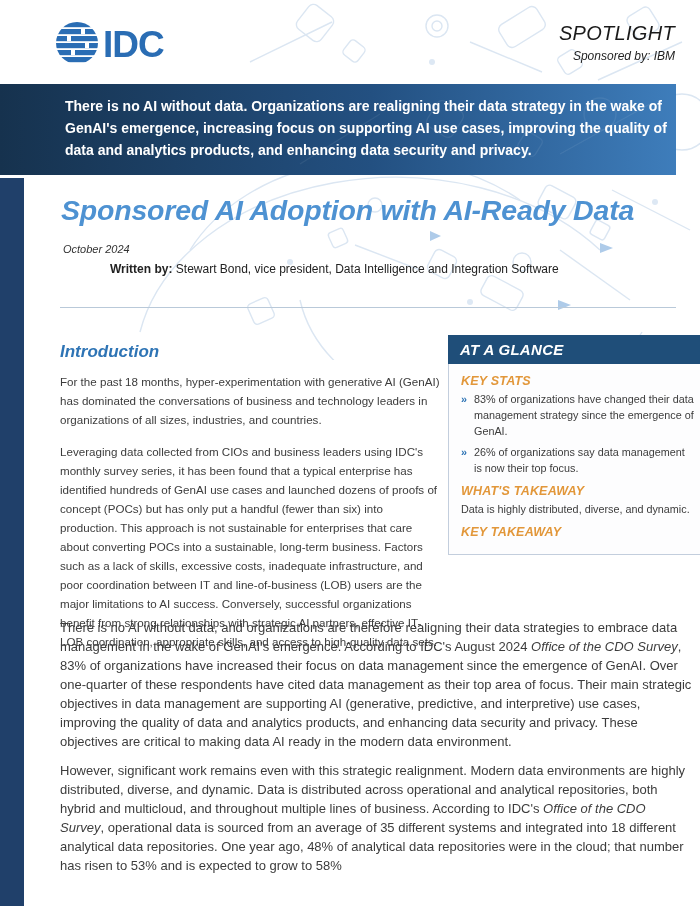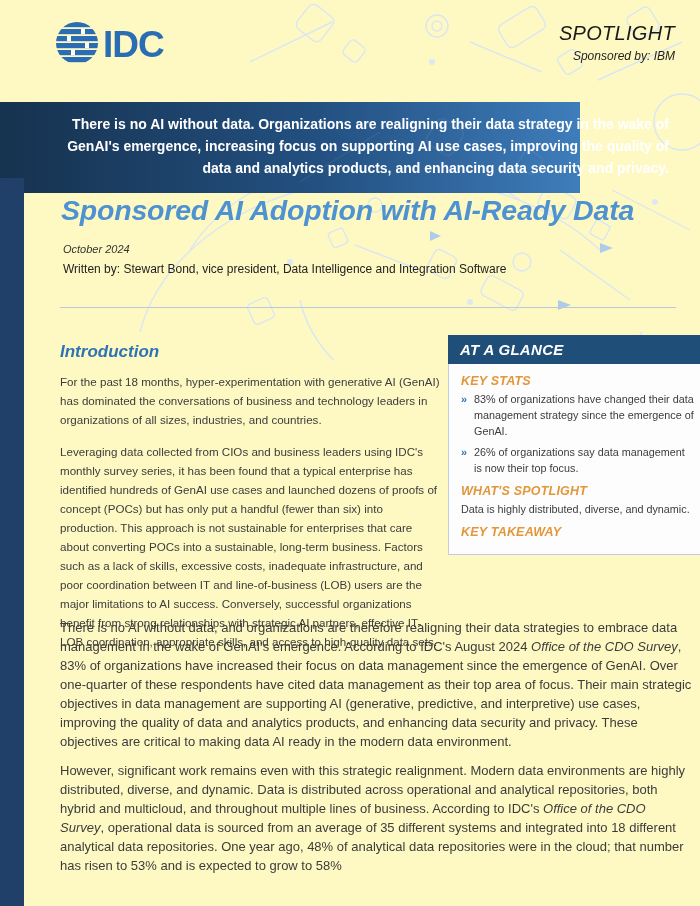--- a/index.html
+++ b/index.html
@@ -1,46 +1,45 @@
 <!DOCTYPE html>
 <html><head>
 <meta charset="utf-8">
 <style>
   html,body{margin:0;padding:0;background:#e8e8e8;}
   .page{
     position:relative;width:700px;height:906px;margin:0 auto;
-    background:#fef9c3;overflow:hidden;
+    background:#ffffff;overflow:hidden;
     font-family:"Liberation Sans",sans-serif;color:#3d3d3d;
   }
   .pattern-svg{position:absolute;top:0;left:0;z-index:0;}
   
   .logo{position:absolute;top:20px;left:55px;z-index:2;}
   .spotlight-block{position:absolute;top:22px;right:25px;text-align:right;z-index:2;}
   .spotlight{font-size:20px;font-weight:normal;font-style:italic;color:#1a1a1a;letter-spacing:.3px;}
   .sponsored{font-size:12px;font-style:italic;color:#1f1f1f;margin-top:4px;}
   
   .banner{
-    position:absolute;top:102px;left:0;width:580px;height:91px;z-index:1;
+    position:absolute;top:84px;left:0;width:676px;height:91px;z-index:1;
     background:linear-gradient(90deg,#16324e 0%,#235081 55%,#3e7dbb 100%);
-    text-align:right;
   }
   .banner-overlay{position:absolute;top:0;left:0;}
   .banner-text{
     position:absolute;top:11px;left:65px;width:604px;
     color:#ffffff;font-weight:bold;font-size:14px;line-height:22px;z-index:2;
   }
   .left-strip{position:absolute;top:178px;left:0;width:24px;height:728px;background:#20406a;z-index:1;}
   
   .title{
     position:absolute;top:194px;left:61px;z-index:2;
     font-size:28.5px;font-weight:bold;font-style:italic;color:#4e92d2;letter-spacing:-.2px;
   }
   .pub-date{position:absolute;top:243px;left:63px;font-size:11px;font-style:italic;color:#333;z-index:2;}
   .written{position:absolute;top:262px;left:63px;font-size:12px;color:#222;z-index:2;}
-  .written .lbl{font-weight:normal;}
+  .written .lbl{font-weight:bold;margin-left:47px;}
   .divider{position:absolute;top:307px;left:60px;width:616px;height:1px;background:#b9c9d9;z-index:2;}
   
   .intro-col{position:absolute;top:334px;left:60px;width:382px;z-index:2;}
   .intro-heading{font-size:17px;font-weight:bold;font-style:italic;color:#2e74b5;margin:8px 0 10px 0;}
   .body-p{font-size:11.6px;line-height:19px;margin:0 0 13px 0;color:#3c3c3c;}
   
   .glance{position:absolute;top:335px;left:448px;width:256px;z-index:2;}
   .glance-header{
     background:#1f4e79;color:#fff;font-weight:bold;font-style:italic;
     font-size:15px;padding:6px 0 6px 12px;letter-spacing:.3px;
@@ -161,21 +160,21 @@
   <div class="glance">
     <div class="glance-header">AT A GLANCE</div>
     <div class="glance-body">
       <div class="glance-h">KEY STATS</div>
       <div class="glance-text g-bullet">
         <span class="marker">»</span><span>83% of organizations have changed their data management strategy since the emergence of GenAI.</span>
       </div>
       <div class="glance-text g-bullet">
         <span class="marker">»</span><span>26% of organizations say data management is now their top focus.</span>
       </div>
-      <div class="glance-h">WHAT'S SPOTLIGHT</div>
+      <div class="glance-h">WHAT'S TAKEAWAY</div>
       <div class="glance-text">Data is highly distributed, diverse, and dynamic.</div>
       <div class="glance-h">KEY TAKEAWAY</div>
     </div>
   </div>
 
   <div class="full-col">
     <p class="body-p">
       <span>There is no AI without data, and organizations are therefore realigning their data strategies to embrace data management in the wake of GenAI's emergence. According to IDC's August 2024 </span><span class="it">Office of the CDO Survey</span><span>, 83% of organizations have increased their focus on data management since the emergence of GenAI. Over one-quarter of these respondents have cited data management as their top area of focus. Their main strategic objectives in data management are supporting AI (generative, predictive, and interpretive) use cases, improving the quality of data and analytics products, and enhancing data security and privacy. These objectives are critical to making data AI ready in the modern data environment.</span>
     </p>
     <p class="body-p">

